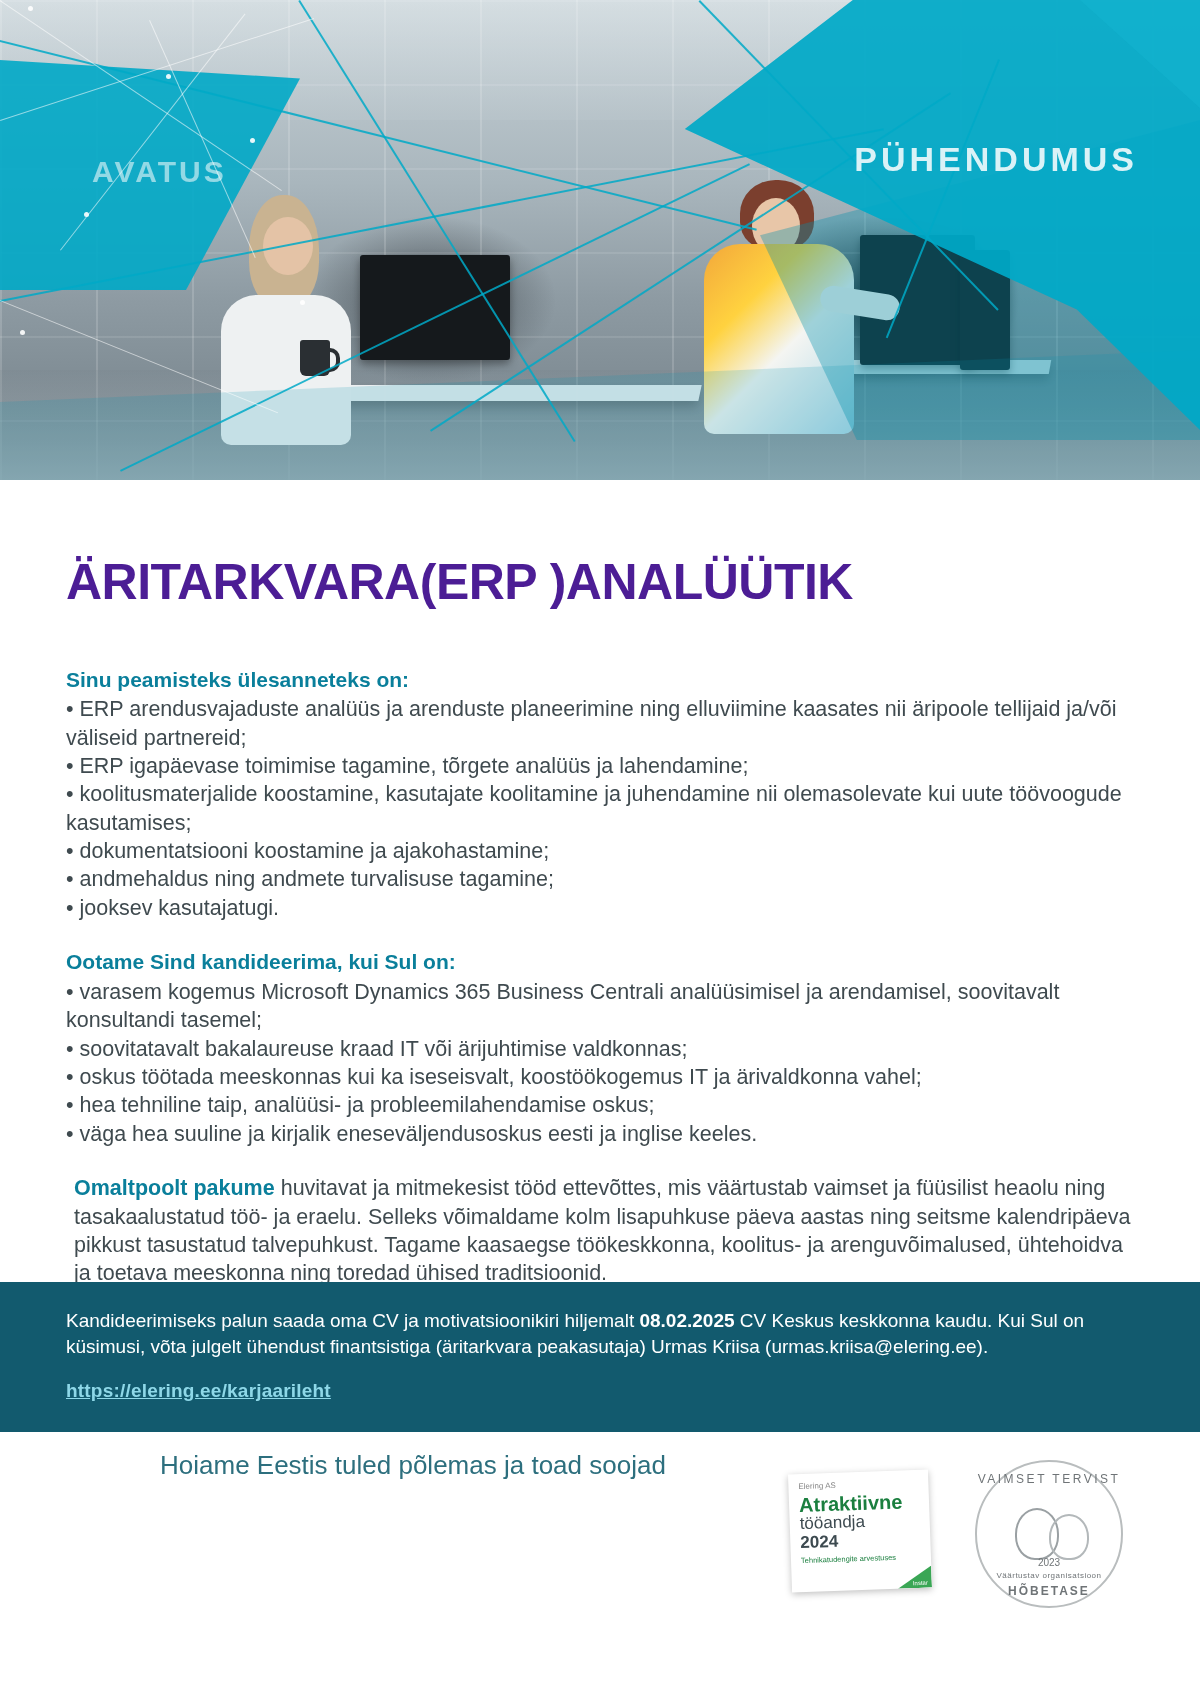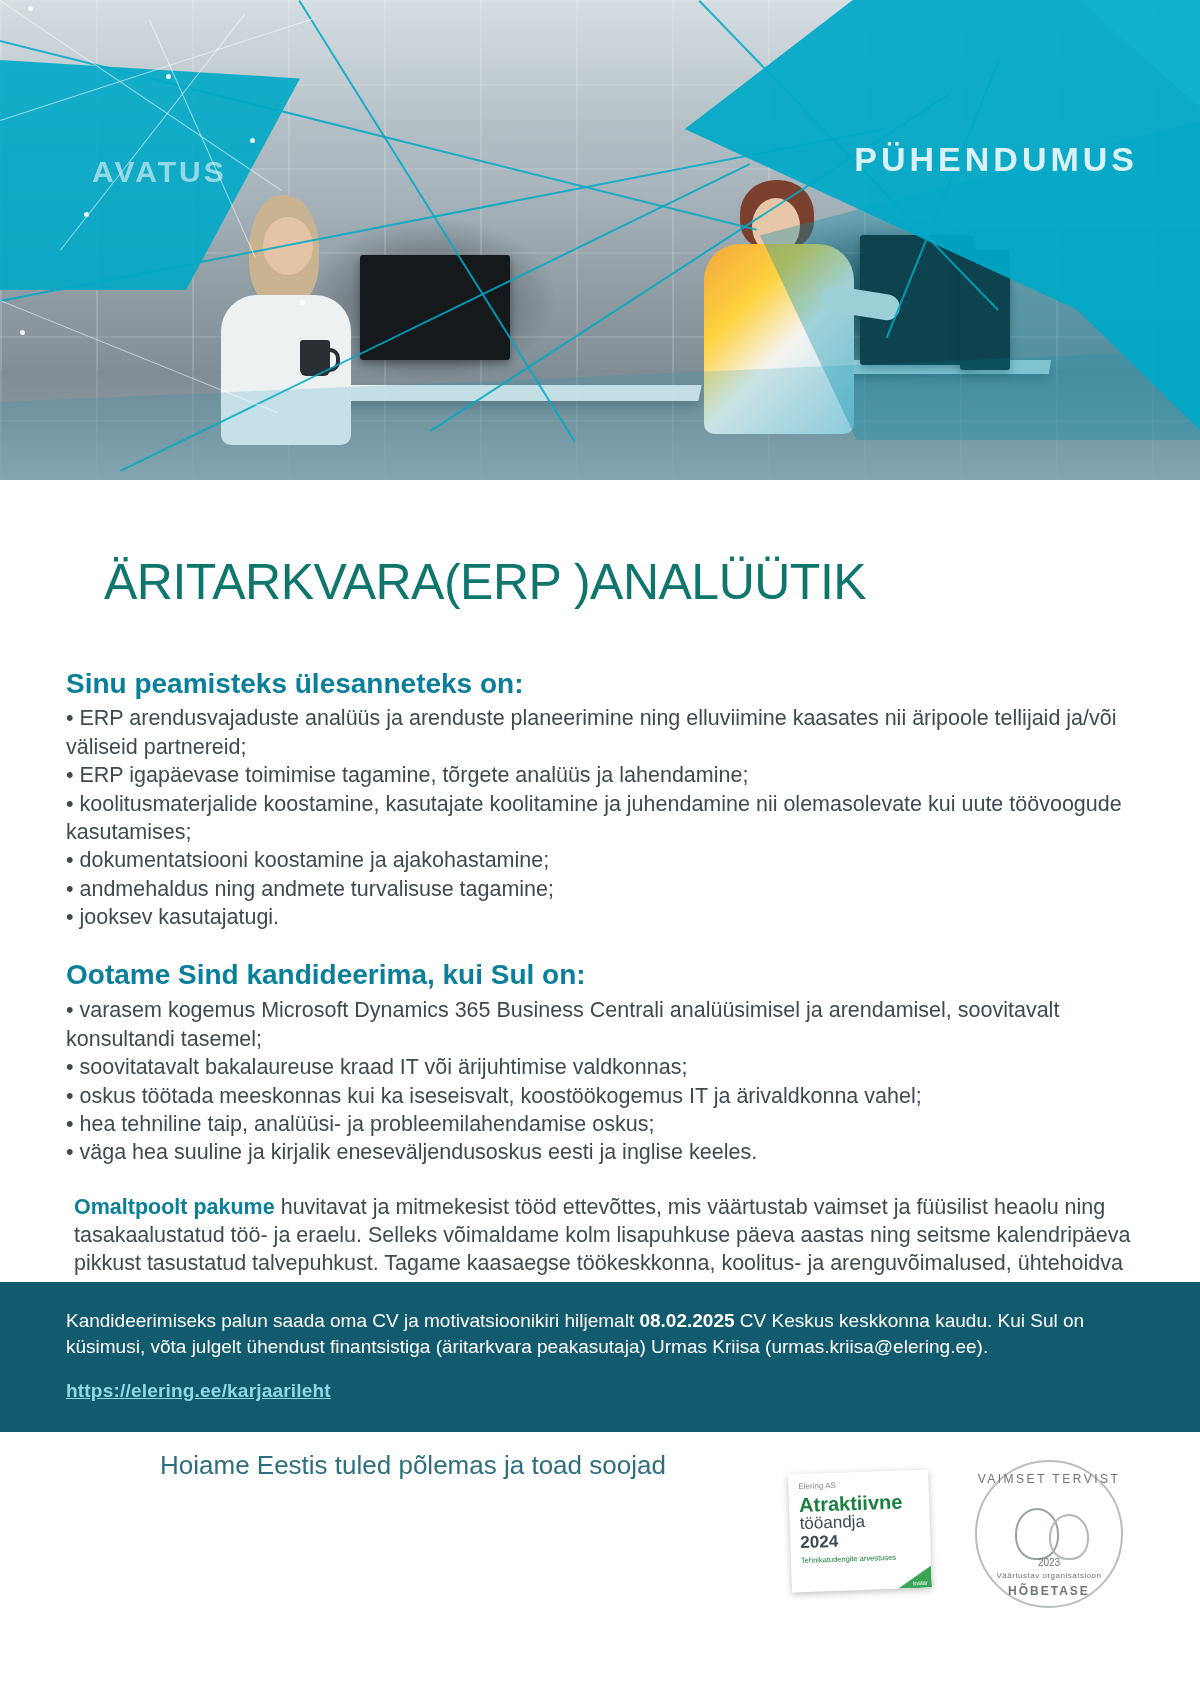--- a/index.html
+++ b/index.html
@@ -108,39 +108,39 @@
 
   .hero-word {
     position:absolute; font-weight:bold; letter-spacing:3px;
     color:rgba(255,255,255,.55);
   }
   .word-avatus { left:92px; top:155px; font-size:30px; }
   .word-puh { right:62px; top:140px; font-size:34px; color:rgba(255,255,255,.85); letter-spacing:4px; }
 
   
   .title {
-    color:#0f766e;
+    color:#4c1d95;
     font-size:50px;
-    font-weight:normal;
+    font-weight:bold;
     letter-spacing:-.5px;
-    padding:42px 0 0 104px;
+    padding:42px 0 0 66px;
     line-height:1.05;
   }
 
   
   .content {
     padding: 24px 66px 0 66px;
     color:#3f4a4f;
     font-size:21.5px;
     line-height:1.32;
   }
   .sec-head {
     color:#0a7f9b;
     font-weight:bold;
-    font-size:28px;
+    font-size:21px;
     margin: 0 0 2px 0;
   }
   .bullets { margin:0 0 26px 0; }
   .bullets p { margin:0; }
   .para { margin: 0 0 0 8px; }
   .para b { color:#0a7f9b; }
   .block { margin-bottom:26px; }
 
   
   .footer-bar {

